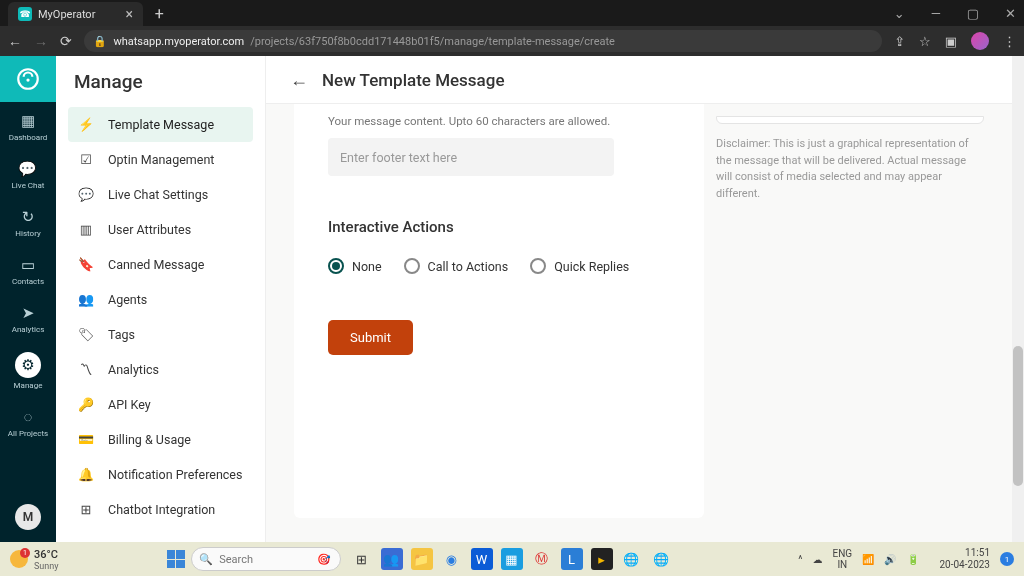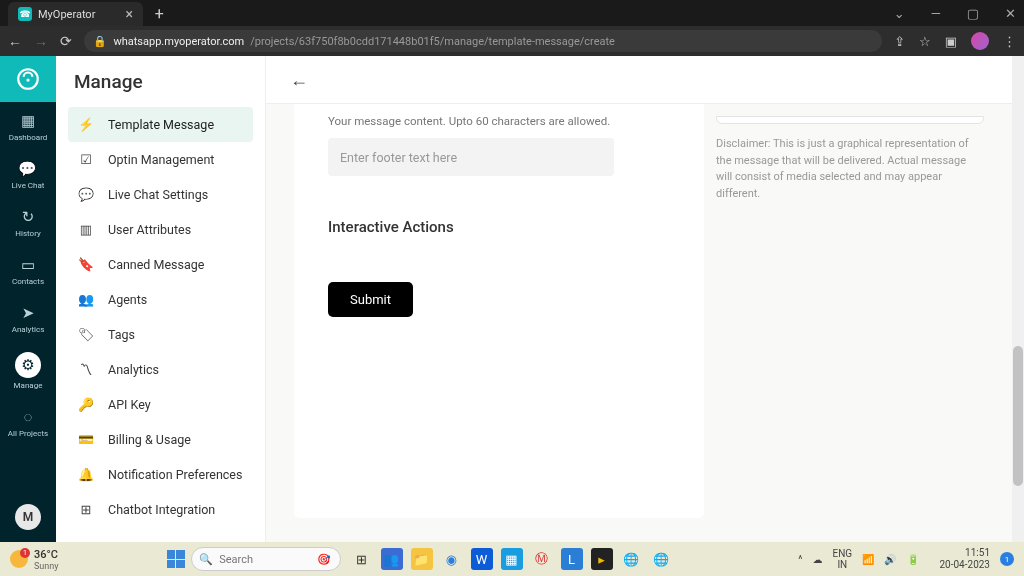--- a/index.html
+++ b/index.html
@@ -51,21 +51,21 @@
 
   .section-title { font-size: 15px; font-weight: 500; color: #333; margin-top: 42px; }
   .section-desc { font-size: 11.5px; color: #777; margin-top: 4px; line-height: 1.5; max-width: 320px;}
 
   .radio-row { display: flex; gap: 22px; margin-top: 22px; align-items: center; }
   .radio-opt { display: flex; align-items: center; gap: 8px; font-size: 12.5px; color: #333; cursor: pointer; }
   .radio { width: 16px; height: 16px; border: 2px solid #08524f; border-radius: 50%; display: flex; align-items: center; justify-content: center; }
   .radio.off { border-color: #888; }
   .radio-dot { width: 8px; height: 8px; background: #08524f; border-radius: 50%; }
 
-  .submit-btn { margin-top: 46px; background: #000000; color: #fff; border: none; padding: 10px 22px; border-radius: 5px; font-size: 13px; cursor: pointer; }
+  .submit-btn { margin-top: 46px; background: #c2410c; color: #fff; border: none; padding: 10px 22px; border-radius: 5px; font-size: 13px; cursor: pointer; }
 
   .preview-col { width: 320px; padding: 12px 40px 0 12px; }
   .preview-box { height: 8px; border: 1px solid #e4e4e4; border-radius: 0 0 6px 6px; background: #fff; margin-bottom: 12px; }
   .disclaimer { font-size: 11px; color: #999; line-height: 1.5; }
 
   
   .taskbar { height: 34px; background: #e9e9d4; display: flex; align-items: center; padding: 0 10px; font-size: 10px; color: #333; gap: 8px; }
   .weather { display: flex; align-items: center; gap: 6px; }
   .weather-icon { width: 18px; height: 18px; background: #f6b73c; border-radius: 50%; position: relative; }
   .weather-badge { position: absolute; top: -2px; right: -2px; width:10px;height:10px;background:#d33;border-radius:50%;color:#fff;font-size:7px;display:flex;align-items:center;justify-content:center;}
@@ -214,28 +214,45 @@
       <div class="side-item">
             <span class="side-icon">⊞</span>
             <span>Chatbot Integration</span>
           </div>
     </div>
   </div>
 
   <div class="main">
     <div class="main-header">
       <span class="back-arrow">←</span>
+      <span class="main-title">New Template Message</span>
     </div>
     <div class="content">
       <div class="form-col">
         <div class="helper">Your message content. Upto 60 characters are allowed.</div>
         <input class="footer-input" placeholder="Enter footer text here" style="">
 
         <div class="section-title">Interactive Actions</div>
 
+        <div class="radio-row">
+          <div class="radio-opt">
+            <span class="radio">
+                  <span class="radio-dot"></span>
+                </span>
+            <span>None</span>
+          </div>
+          <div class="radio-opt">
+            <span class="radio off"></span>
+            <span>Call to Actions</span>
+          </div>
+          <div class="radio-opt">
+            <span class="radio off"></span>
+            <span>Quick Replies</span>
+          </div>
+        </div>
 
         <button class="submit-btn">Submit</button>
       </div>
 
       <div class="preview-col">
         <div class="preview-box"></div>
         <div class="disclaimer">Disclaimer: This is just a graphical representation of the message that will be delivered. Actual message will consist of media selected and may appear different.</div>
       </div>
     </div>
   </div>

